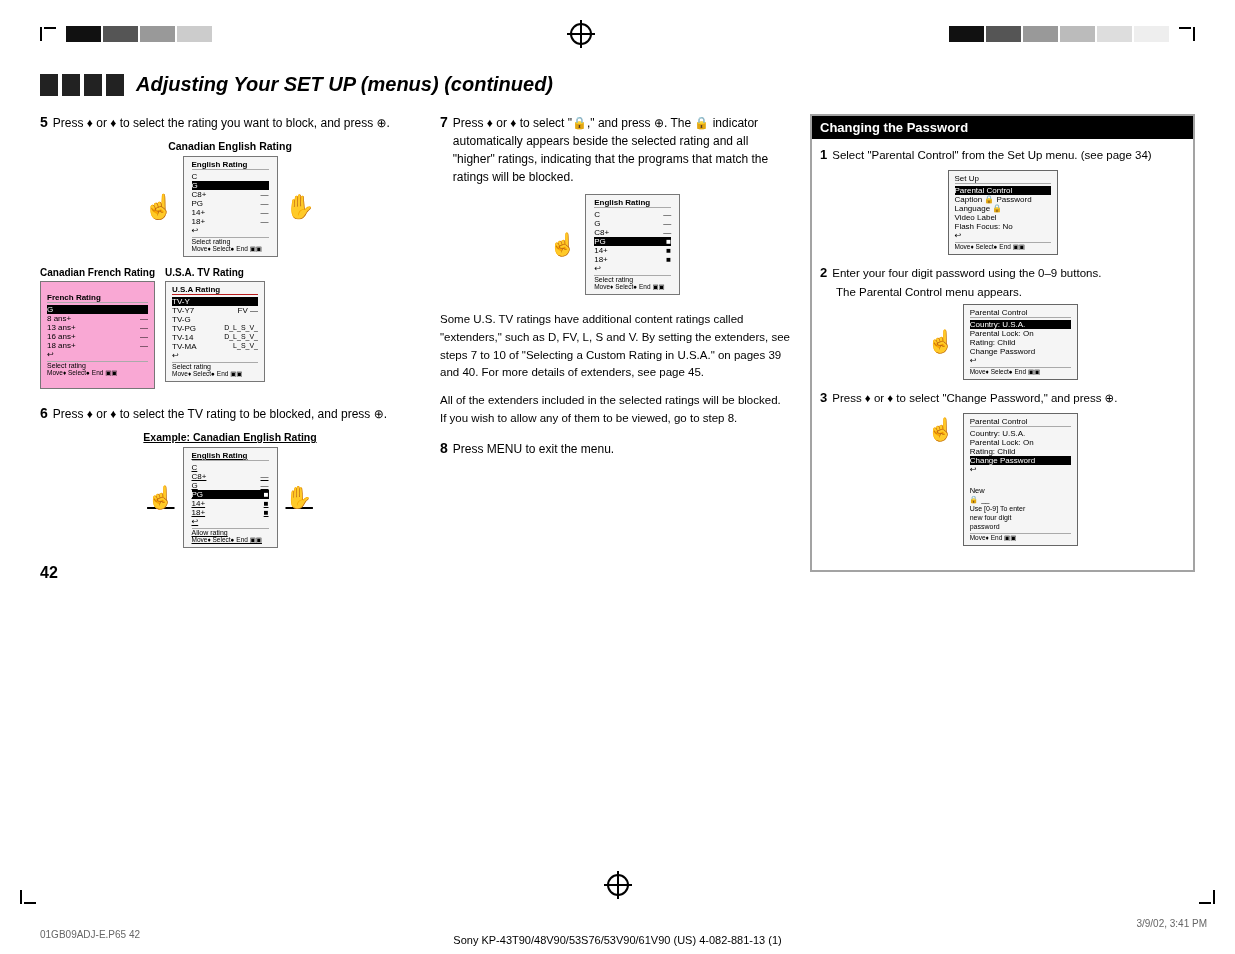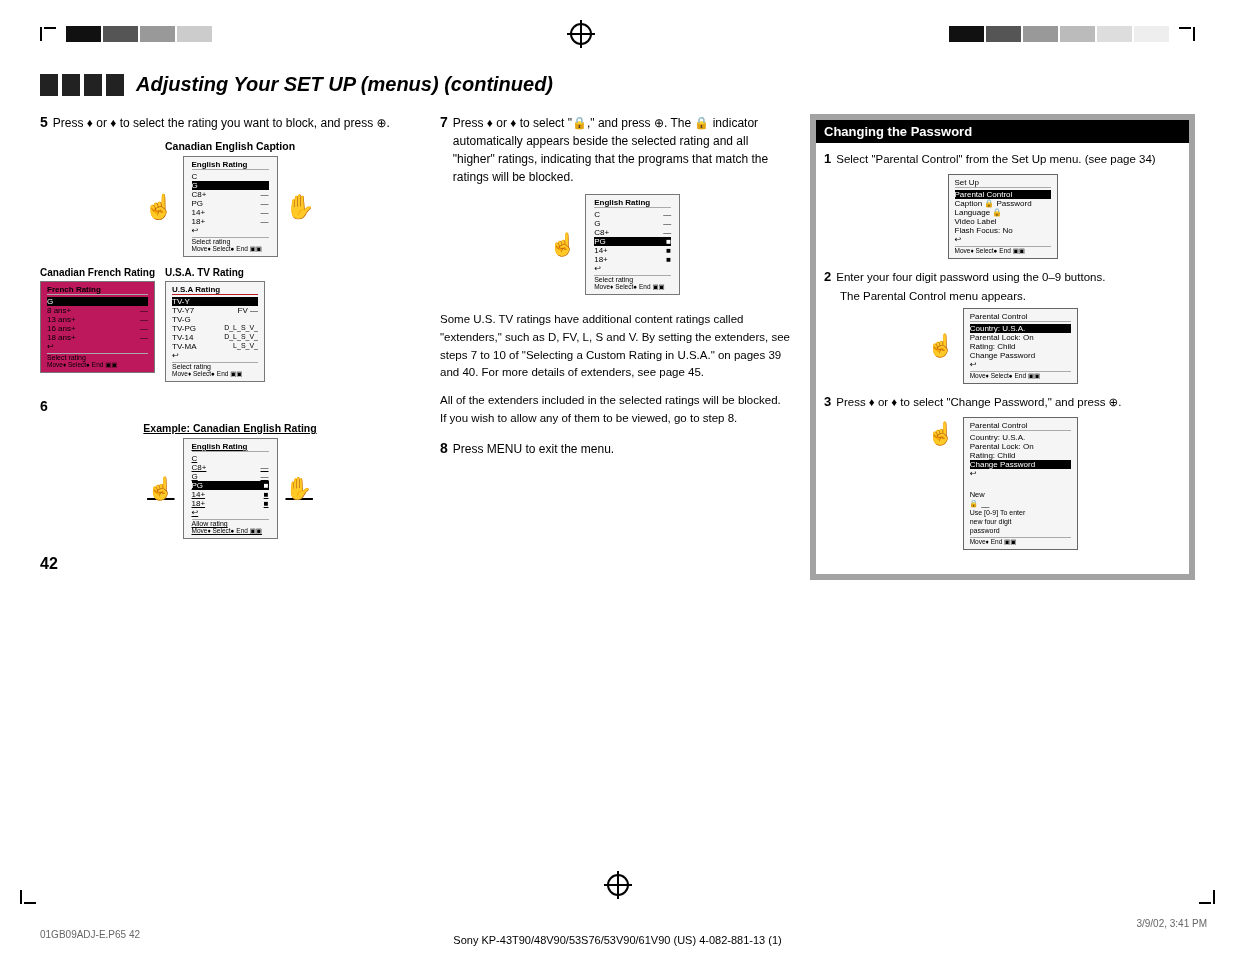--- a/index.html
+++ b/index.html
@@ -111,21 +111,21 @@
 
     <div style="width:380px; flex-shrink:0;">
 
       <div class="step-block">
         <div style="display:flex; gap:5px; align-items:flex-start;">
           <span style="font-weight:bold; font-size:14px; flex-shrink:0;">5</span>
           <span style="font-size:12px; line-height:1.5;">Press ♦ or ♦ to select the rating you want to block, and press ⊕.</span>
         </div>
 
         <div style="text-align:center; margin-top:8px;">
-          <div style="font-size:10.5px; font-weight:bold; margin-bottom:4px;">Canadian English Caption</div>
+          <div style="font-size:10.5px; font-weight:bold; margin-bottom:4px;">Canadian English Rating</div>
           <div style="display:flex; align-items:center; justify-content:center; gap:8px;">
 
             <div style="font-size:24px;">☝</div>
 
             <div style="border:1px solid #777; background:#f5f5f5; padding:3px 8px; font-size:8px; min-width:95px; text-align:left;">
               <div style="font-weight:bold; font-size:8px; margin-bottom:2px; border-bottom:1px solid #aaa;">English Rating</div>
               <div style="display:flex; justify-content:space-between;">
                   <span>C</span>
                   <span></span>
                 </div>
@@ -158,21 +158,21 @@
             </div>
 
             <div style="font-size:24px;">✋</div>
           </div>
         </div>
 
         <div style="display:flex; gap:10px; margin-top:10px; align-items:flex-start;">
 
           <div>
             <div style="font-size:10px; font-weight:bold; margin-bottom:3px;">Canadian French Rating</div>
-            <div style="border:1px solid #777; background:#be185d; padding:3px 6px; font-size:8px; min-width:95px;">
+            <div style="border:1px solid #777; background:#f9a8d4; padding:11px 6px; font-size:8px; min-width:95px;">
               <div style="font-weight:bold; font-size:8px; margin-bottom:2px; border-bottom:1px solid #aaa;">French Rating</div>
               <div style="display:flex; justify-content:space-between; background:#000; color:#fff;">
                   <span>G</span>
                   <span></span>
                 </div>
               <div style="display:flex; justify-content:space-between;">
                   <span>8 ans+</span>
                   <span>—</span>
                 </div>
               <div style="display:flex; justify-content:space-between;">
@@ -231,20 +231,21 @@
               <div style="font-size:7px; border-top:1px solid #aaa; margin-top:2px;">Select rating</div>
               <div style="font-size:6.5px;">Move♦ Select● End ▣▣</div>
             </div>
           </div>
         </div>
       </div>
 
       <div class="step-block" style="margin-top:12px;">
         <div style="display:flex; gap:5px; align-items:flex-start;">
           <span style="font-weight:bold; font-size:14px; flex-shrink:0;">6</span>
+          <span style="font-size:12px; line-height:1.5;">Press ♦ or ♦ to select the TV rating to be blocked, and press ⊕.</span>
         </div>
 
         <div style="text-align:center; margin-top:8px;text-decoration:underline;">
           <div style="font-size:10.5px; font-weight:bold; margin-bottom:4px;">Example: Canadian English Rating</div>
           <div style="display:flex; align-items:center; justify-content:center; gap:8px;">
             <div style="font-size:22px;">☝</div>
             <div style="border:1px solid #777; background:#f5f5f5; padding:3px 8px; font-size:8px; min-width:95px; text-align:left;">
               <div style="font-weight:bold; font-size:8px; margin-bottom:2px; border-bottom:1px solid #aaa;">English Rating</div>
               <div style="display:flex; justify-content:space-between;">
                   <span>C</span>
@@ -344,21 +345,21 @@
         <div style="display:flex; gap:5px; align-items:flex-start;">
           <span style="font-weight:bold; font-size:14px; flex-shrink:0;">8</span>
           <span style="font-size:12px; line-height:1.5;">Press MENU to exit the menu.</span>
         </div>
       </div>
 
     </div>
 
     <div style="flex:1;">
 
-      <div style="border:6px solid #a3a3a3;">
+      <div style="border:2px solid #a3a3a3;">
         <div style="background:#000; color:#fff; padding:4px 8px; font-size:13px; font-weight:bold;">Changing the Password</div>
         <div style="padding:8px;">
 
           <div class="step-block" style="margin-bottom:10px;">
             <div style="display:flex; gap:5px; align-items:flex-start;">
               <span style="font-weight:bold; font-size:13px; flex-shrink:0;">1</span>
               <span style="font-size:11.5px; line-height:1.5;">Select "Parental Control" from the Set Up menu. (see page 34)</span>
             </div>
 
             <div style="margin-top:6px; display:flex; justify-content:center;">

